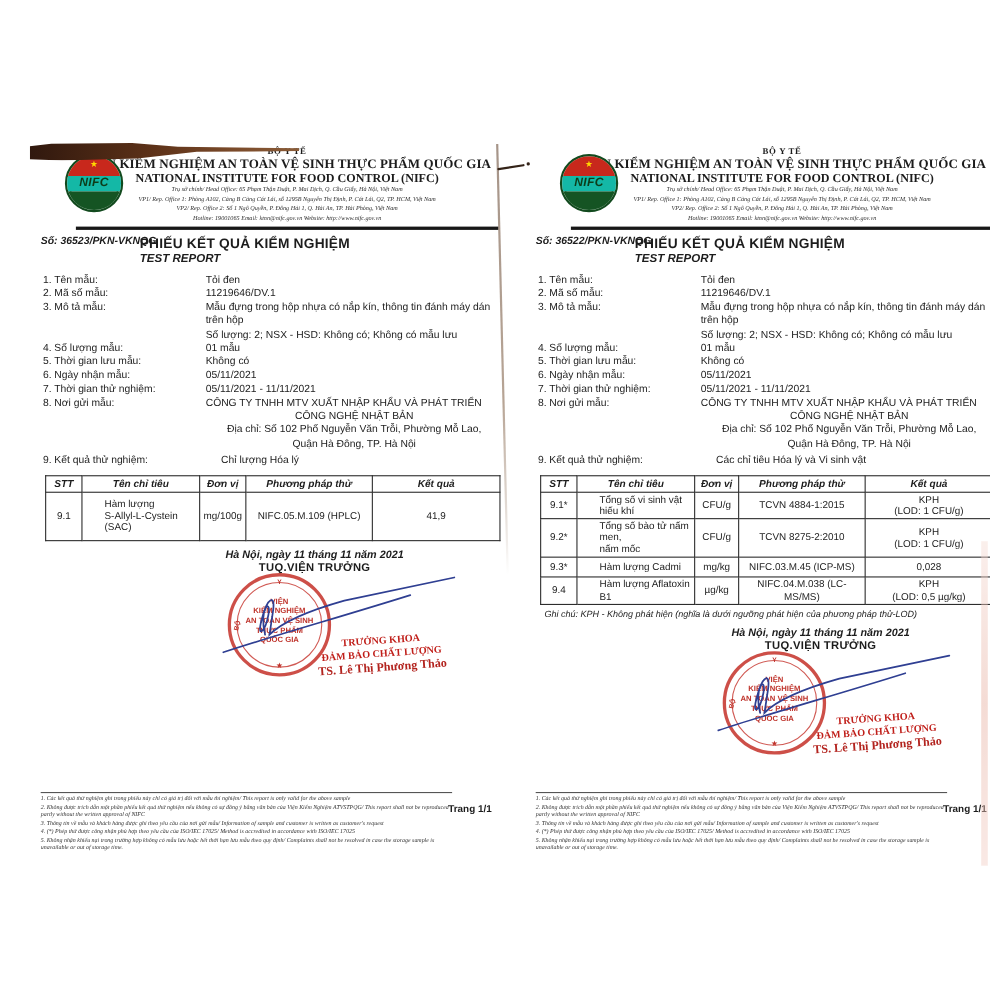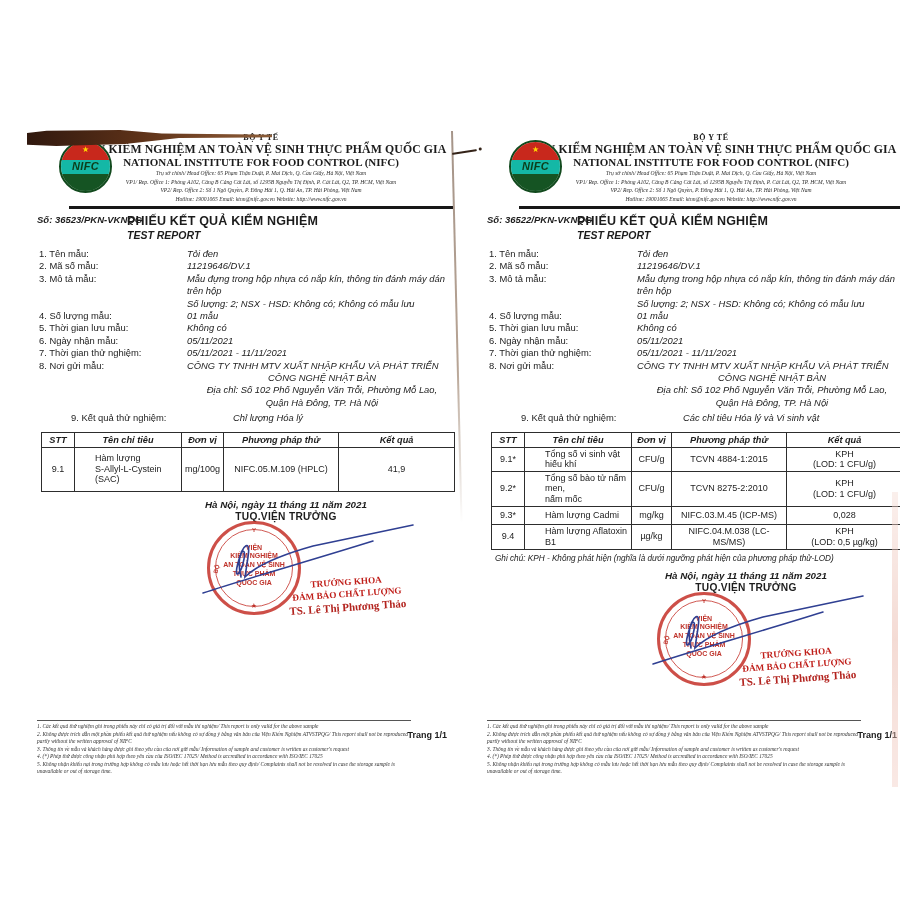--- a/index.html
+++ b/index.html
@@ -39,24 +39,24 @@
 
   .no-row{display:flex;margin-top:5px;align-items:flex-start;}
   .doc-no{width:96px;padding-left:6px;font:italic 700 9.5px "Liberation Sans",sans-serif;white-space:nowrap;}
   .title-block{flex:1;}
   .title-vi{font:700 12.5px "Liberation Sans",sans-serif;letter-spacing:.2px;}
   .title-en{font:italic 700 10.5px "Liberation Sans",sans-serif;margin-top:1px;}
 
   .fields{margin-top:7px;padding-left:8px;font-size:9.4px;line-height:1.32;}
   .frow{display:flex;gap:20px;}
   .flabel{width:128px;flex:none;}
-  .fvalue{flex:1;font-style:italic;}
+  .fvalue{flex:1;}
   .sender-block{width:276px;}
   .sb-c{text-align:center;}
-  .results-row{margin-top:3px;margin-left:32px;}
+  .results-row{margin-top:3px;}
   .results-val{padding-left:14px;}
 
   table.rtable{border-collapse:collapse;margin:7px 0 0 10px;}
   .rtable th,.rtable td{border:1px solid #2d2d2d;padding:1px 3px;font-size:9px;line-height:1.18;}
   .rtable th{font:italic 700 9.2px "Liberation Sans",sans-serif;height:15px;text-align:center;}
   .rtable td{text-align:center;vertical-align:middle;}
   .rtable td.cname{text-align:left;padding-left:20px;}
   .rtable{border:1.5px solid #222;}
   .t-left td{height:44px;}
   .c-stt{width:33px;} .c-name{width:107px;} .c-unit{width:40px;} .c-meth{width:115px;} .c-res{width:116px;}

